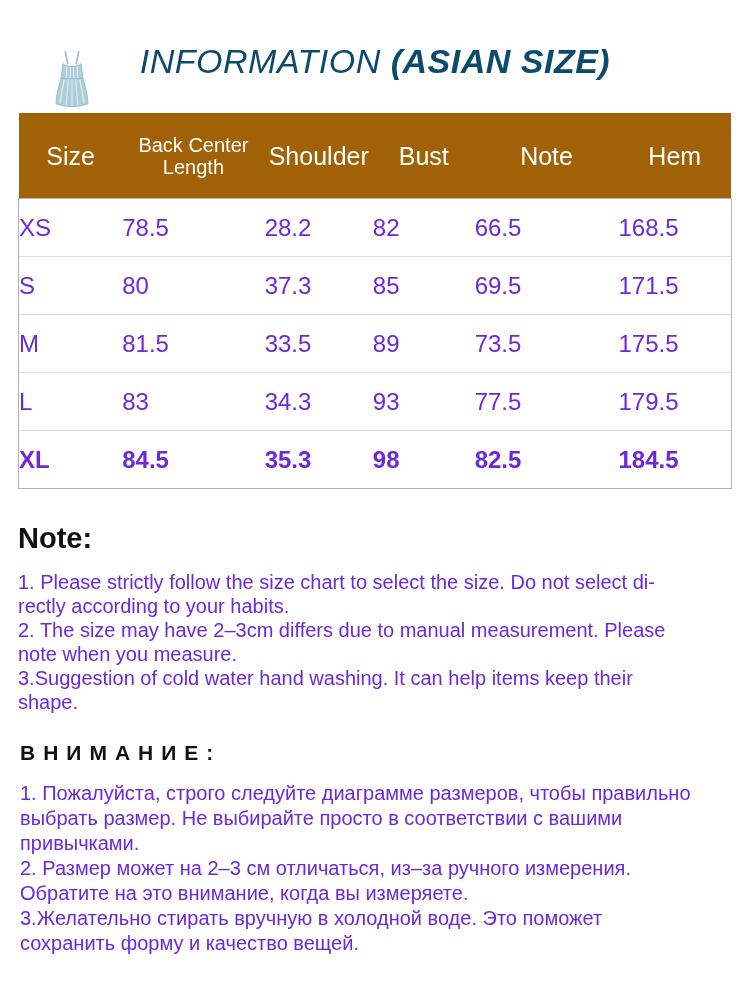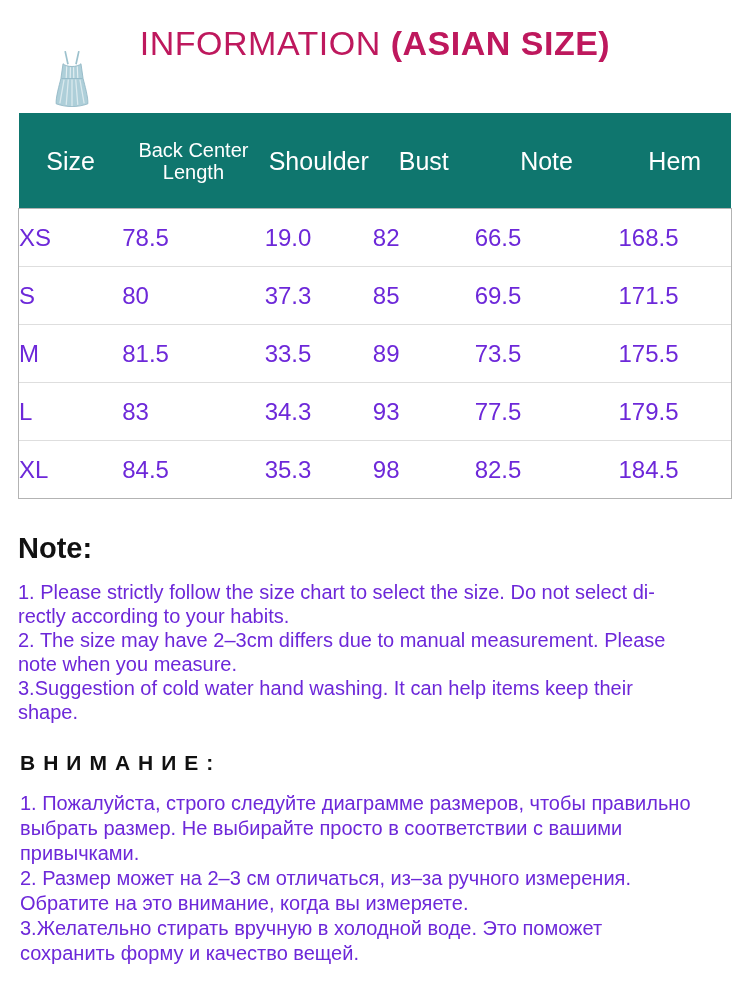--- a/index.html
+++ b/index.html
@@ -11,61 +11,62 @@
     font-family: "Liberation Sans", sans-serif;
     color: #333333;
     overflow: hidden;
   }
 
   
   .header { position: relative; height: 113px; }
   .dress { position: absolute; left: 53px; top: 50px; }
   .title {
     margin: 0;
-    padding-top: 24px;
+    padding-top: 42px;
     text-align: center;
     font-size: 34px;
     line-height: 38px;
     letter-spacing: 0.5px;
-    color: #be185d;
+    color: #0c4a6e;
     white-space: nowrap;
+    font-style: italic;
   }
   .title .light { font-weight: 400; }
   .title .bold  { font-weight: 700; }
 
   
   .size-table {
     margin: 0 19px;
     width: 712px;
     border-collapse: collapse;
     table-layout: fixed;
   }
   .size-table thead th {
-    background: #0f766e;
+    background: #a16207;
     color: #ffffff;
     font-weight: 400;
     font-size: 25px;
-    height: 96px;
+    height: 86px;
     text-align: center;
     vertical-align: middle;
     white-space: pre-line;
     line-height: 1.12;
     padding: 0;
   }
   .size-table thead th:nth-child(2) { font-size: 20px; }
   .size-table tbody td {
     height: 57px;
     text-align: left;
     vertical-align: middle;
     font-size: 24px;
     color: #6d28d9;
     border-bottom: 1px solid #dedede;
     padding: 0;
   }
-  .size-table tbody tr:last-child td { border-bottom: none; }
+  .size-table tbody tr:last-child td { border-bottom: none; font-weight: bold; }
   .size-table tbody { outline: 1px solid #b3b3b3; }
 
   
   .note-en { margin: 35px 18px 0 18px; }
   .note-heading {
     margin: 0;
     font-size: 29px;
     font-weight: 700;
     color: #111111;
     line-height: 30px;
@@ -122,21 +123,21 @@
         <th>Shoulder</th>
         <th>Bust</th>
         <th>Note</th>
         <th>Hem</th>
       </tr>
     </thead>
     <tbody>
       <tr>
         <td>XS</td>
         <td>78.5</td>
-        <td>19.0</td>
+        <td>28.2</td>
         <td>82</td>
         <td>66.5</td>
         <td>168.5</td>
       </tr>
       <tr>
         <td>S</td>
         <td>80</td>
         <td>37.3</td>
         <td>85</td>
         <td>69.5</td>

